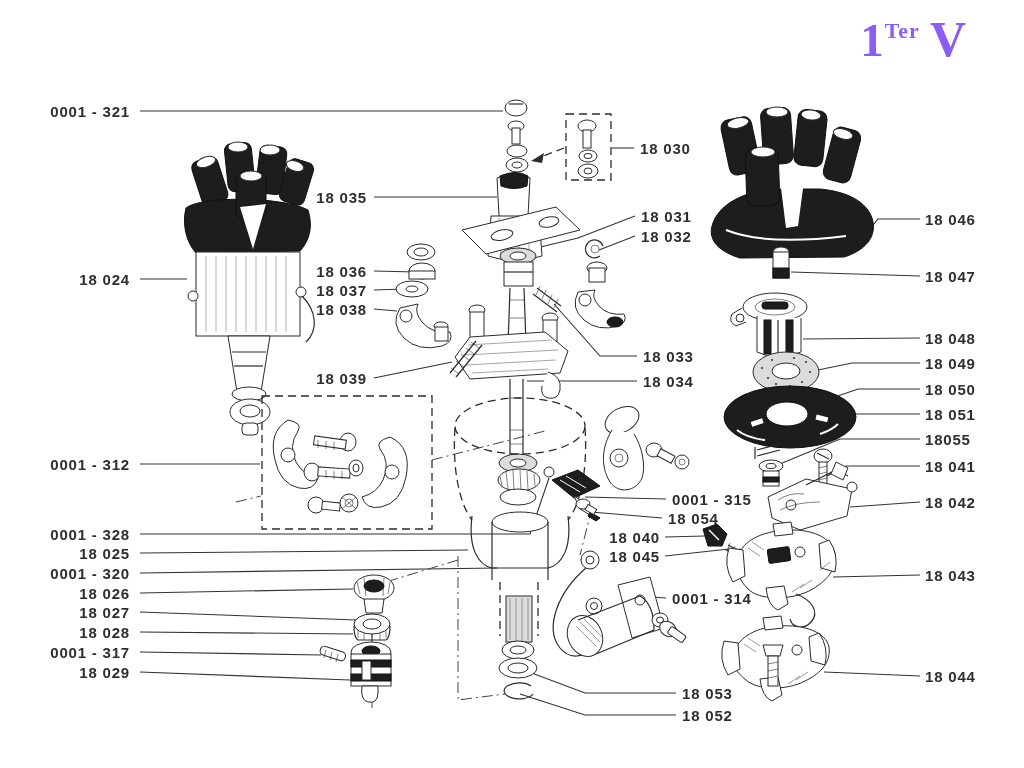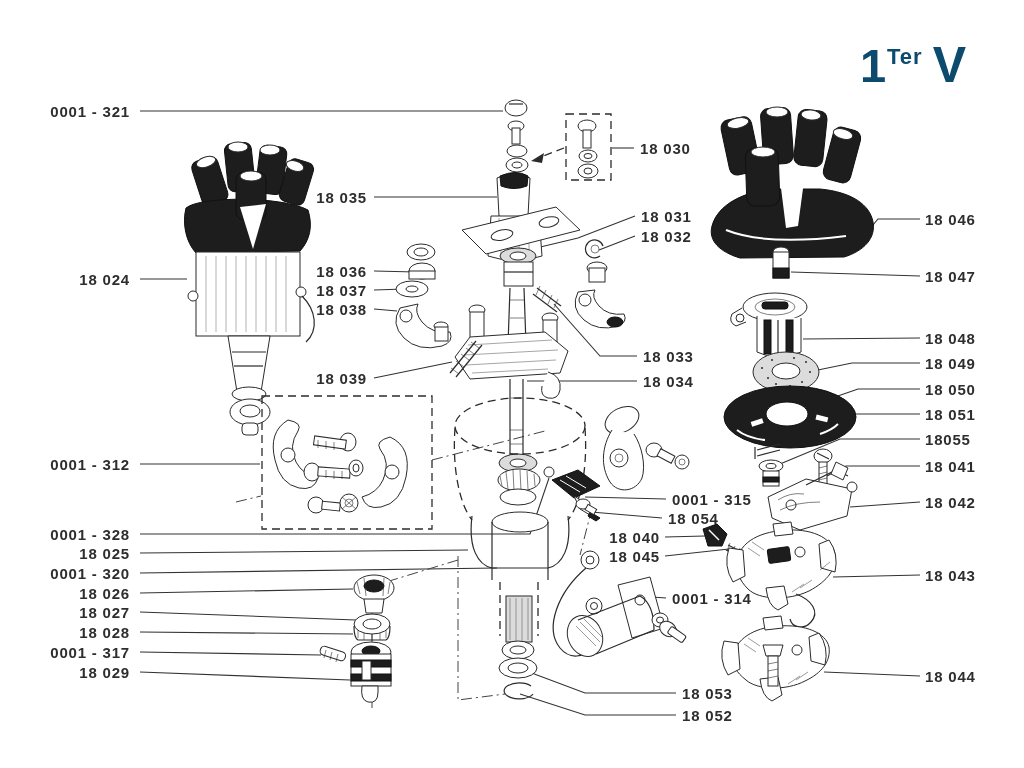--- a/index.html
+++ b/index.html
@@ -1,19 +1,19 @@
 <!DOCTYPE html>
 <html><head>
 <meta charset="utf-8">
 <style>
   html,body{margin:0;padding:0;background:#e9e9e9;}
   #page{position:relative;width:1024px;height:768px;background:#ffffff;overflow:hidden;
         font-family:"Liberation Sans",sans-serif;}
-  #plate-title{position:absolute;top:10px;right:58px;color:#0c4a6e;white-space:nowrap;
-        font-family:Liberation Sans, sans-serif;font-weight:700;margin-top:26px;}
+  #plate-title{position:absolute;top:10px;right:58px;color:#8b5cf6;white-space:nowrap;
+        font-family:Liberation Serif, serif;font-weight:700;}
   #plate-title .t-num{font-size:47px;letter-spacing:1px;}
   #plate-title .t-sup{font-size:22px;vertical-align:18px;letter-spacing:1px;}
   #plate-title .t-ser{font-size:50px;margin-left:10px;}
   svg{position:absolute;left:0;top:0;}
   .lbl{font-family:"Liberation Sans",sans-serif;font-size:15px;font-weight:700;
        fill:#2e2e2e;letter-spacing:0.8px;}
   .ld{stroke:#333;stroke-width:1.1;fill:none;}
   .ink{stroke:#2b2b2b;stroke-width:1.2;fill:none;}
   .inkthin{stroke:#2b2b2b;stroke-width:0.6;fill:none;}
   .dark{fill:#1d1d1d;stroke:#111;stroke-width:1;}

